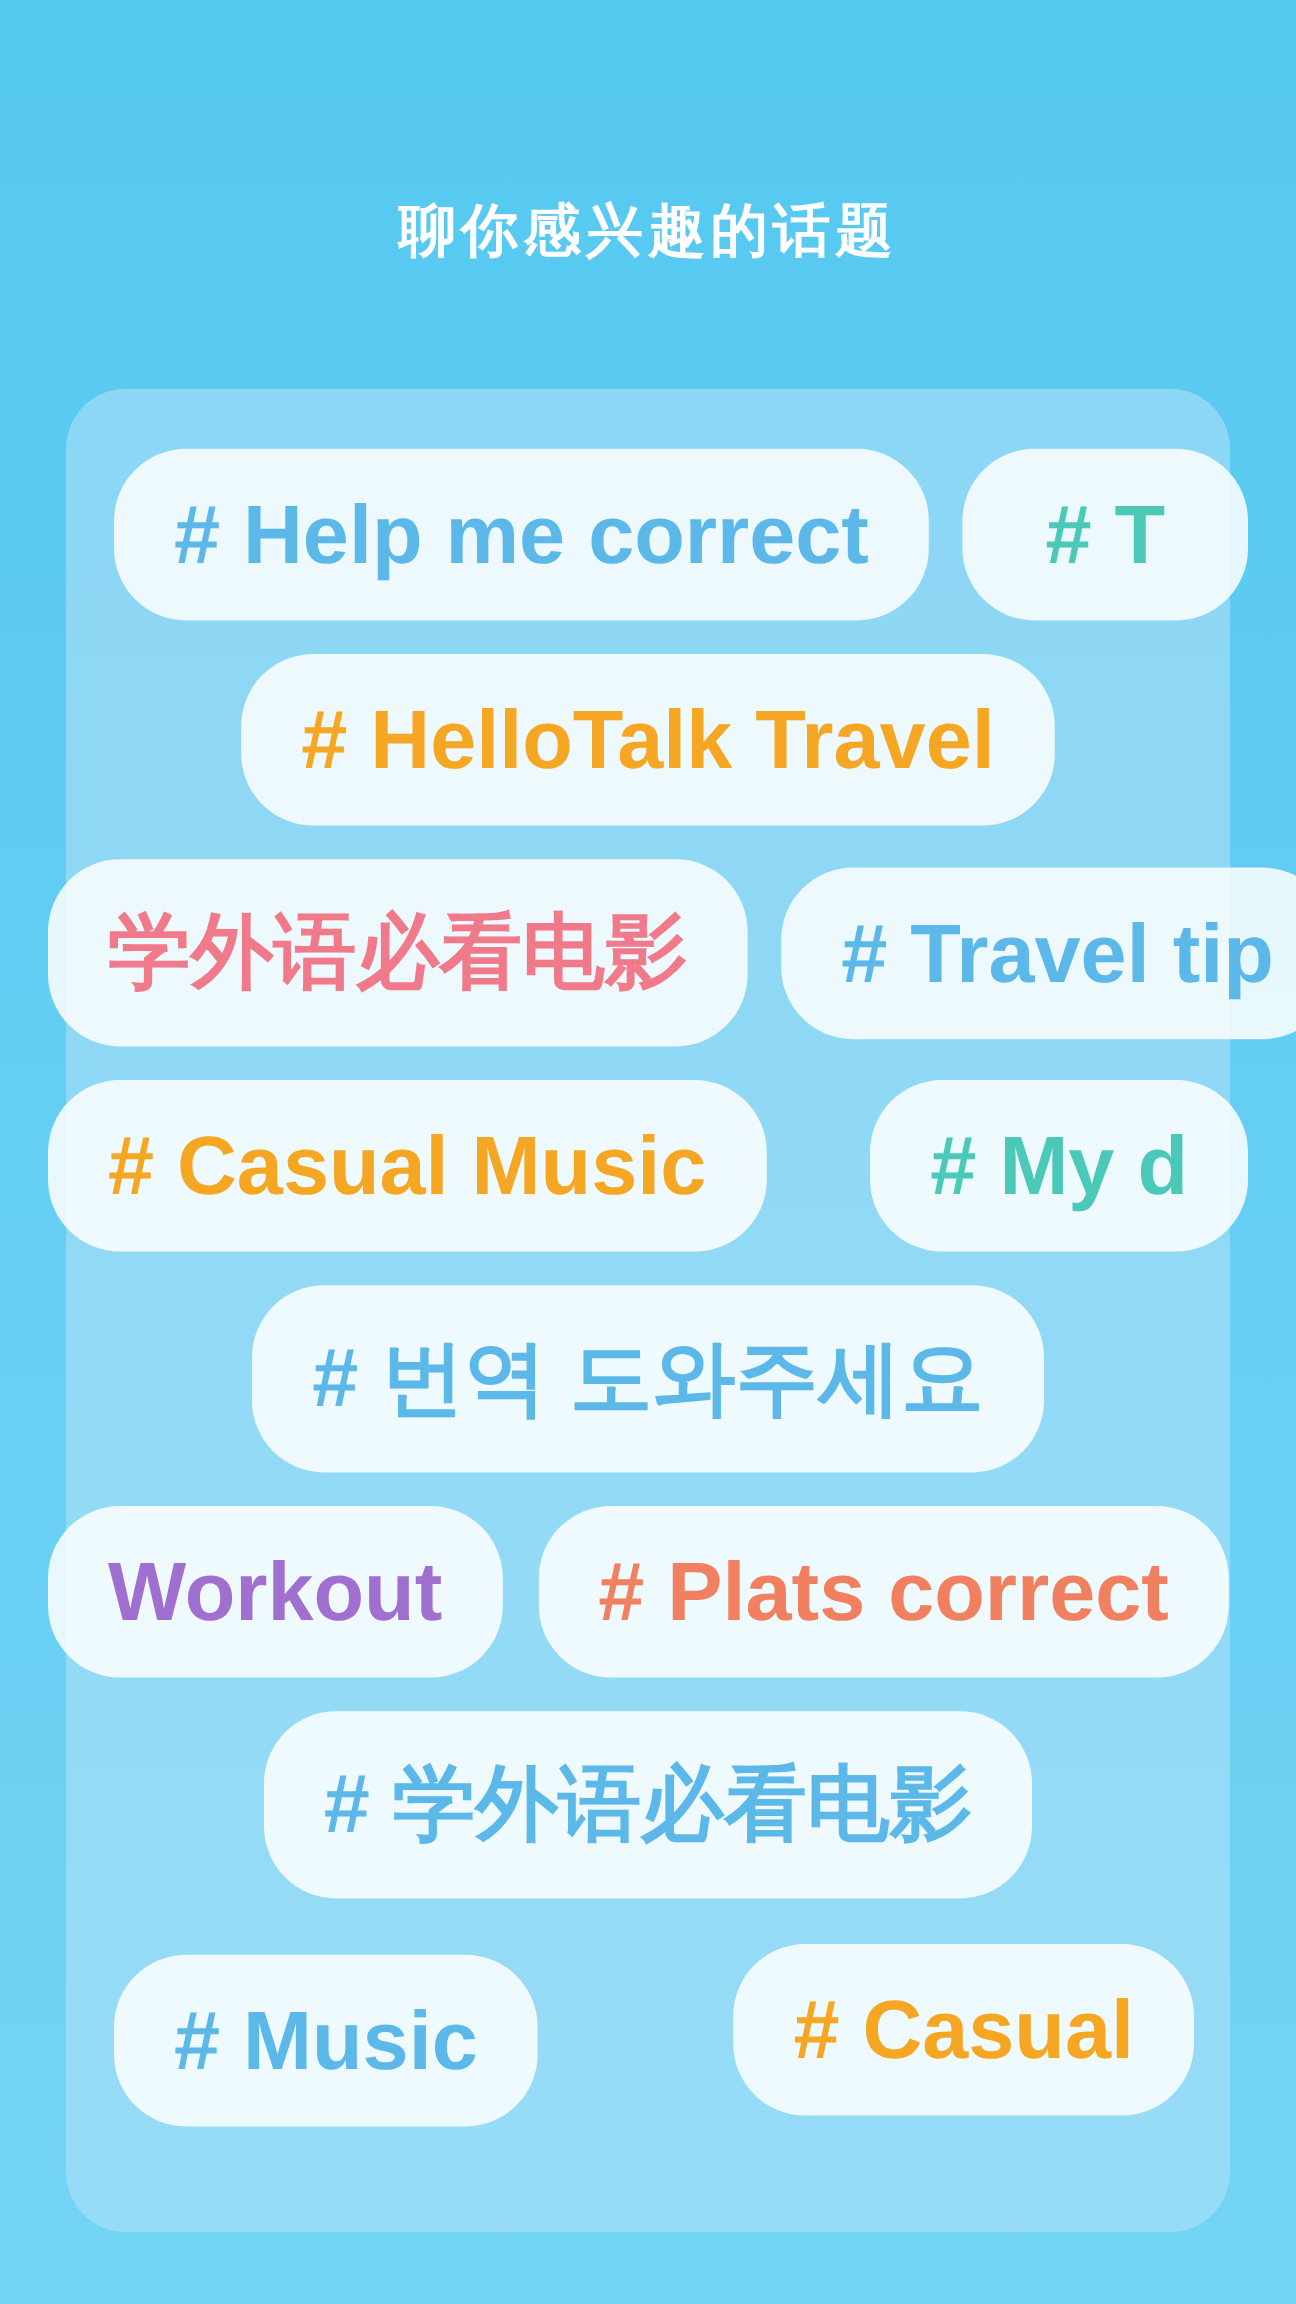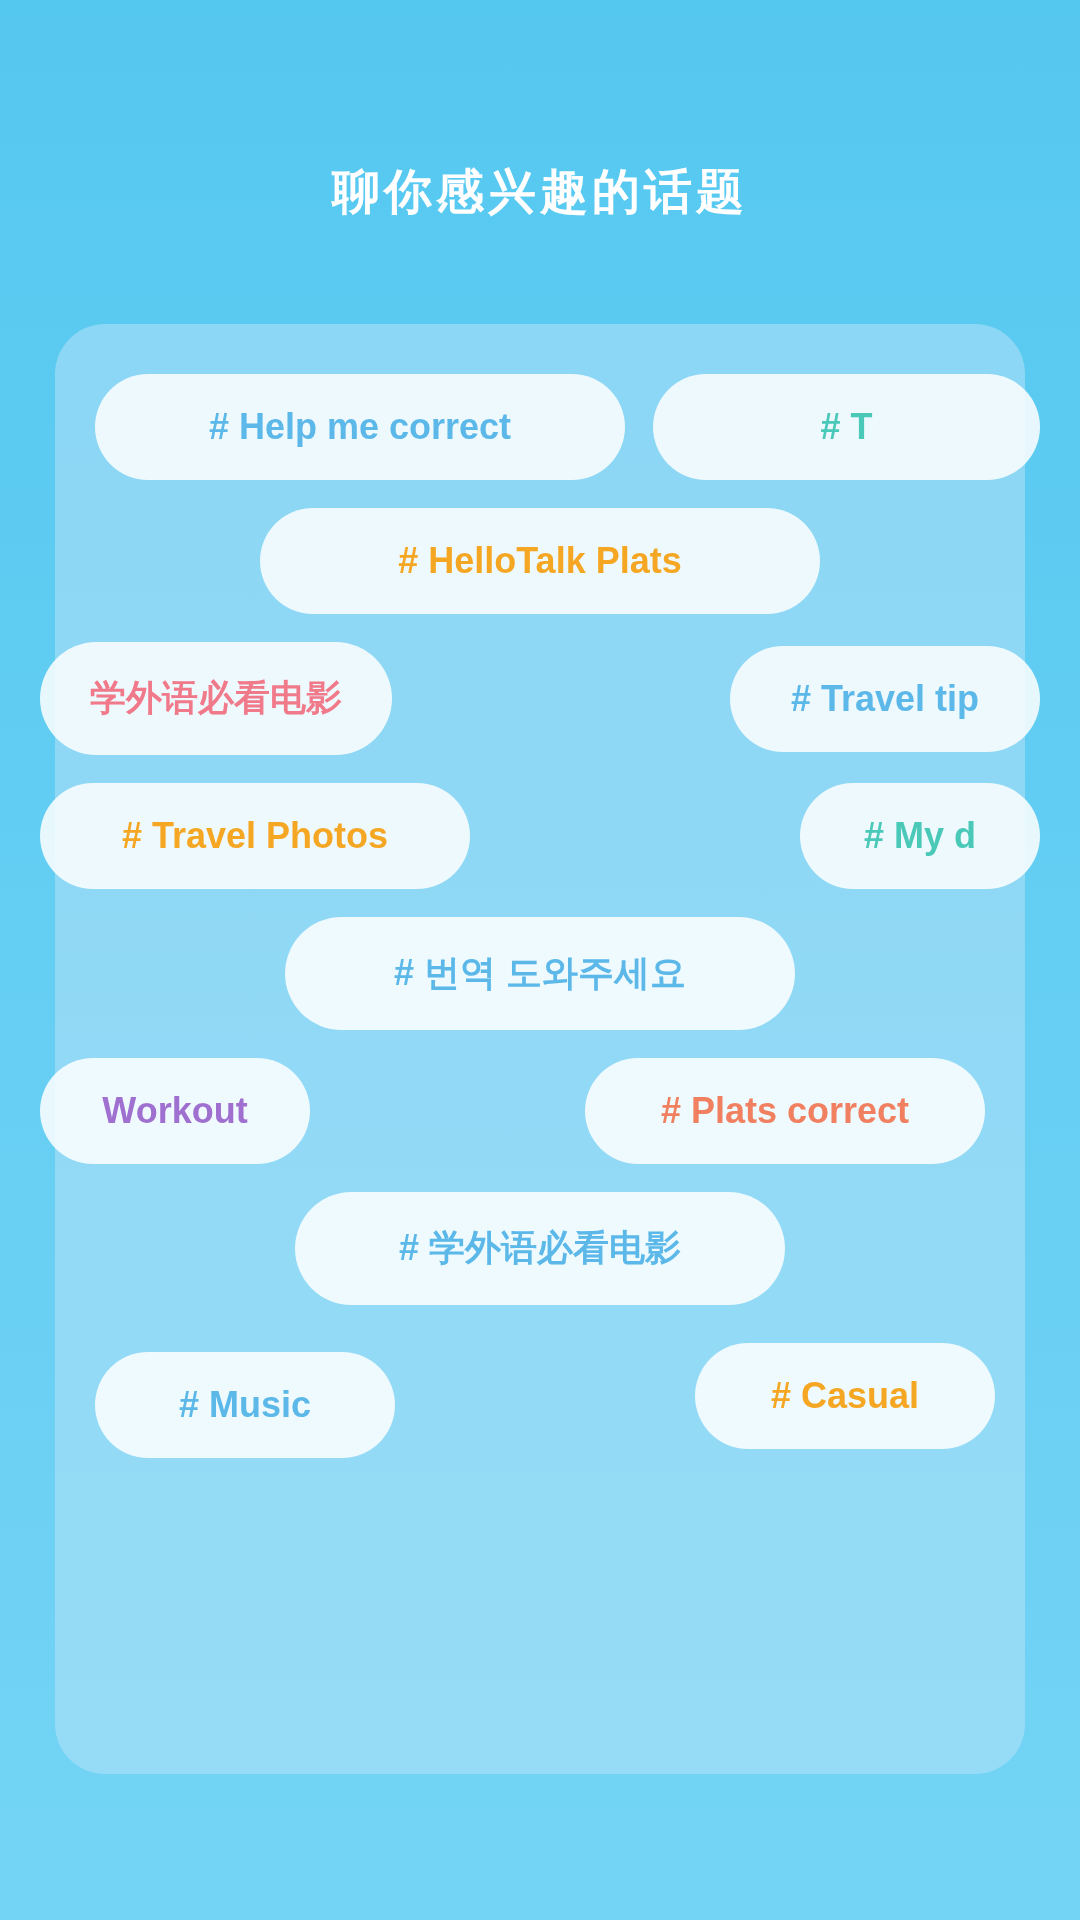--- a/index.html
+++ b/index.html
@@ -46,21 +46,21 @@
       flex-direction: row;
       align-items: center;
       margin-bottom: 28px;
       gap: 28px;
     }
 
     .tag-pill {
       background: rgba(255, 255, 255, 0.85);
       border-radius: 60px;
       padding: 32px 50px;
-      font-size: 36px;
+      font-size: 69px;
       font-weight: 600;
       white-space: nowrap;
       cursor: pointer;
       display: flex;
       align-items: center;
       justify-content: center;
     }
 
     
     .color-blue { color: #5bb8e8; }
@@ -175,36 +175,36 @@
       <div class="tag-pill tag-help-correct color-blue">
         <span># Help me correct</span>
       </div>
       <div class="tag-pill tag-t-partial color-teal" style="border-radius:60px; margin-right:-55px; overflow:hidden; flex:1;">
         <span># T</span>
       </div>
     </div>
 
     <div class="tag-row row-2">
       <div class="tag-pill color-orange" style="min-width:560px;">
-        <span># HelloTalk Plats</span>
+        <span># HelloTalk Travel</span>
       </div>
     </div>
 
     <div class="tag-row row-3">
       <div class="tag-pill tag-sakura color-pink" style="margin-left:-55px; min-width:340px; border-radius:60px;">
         <span>学外语必看电影</span>
       </div>
       <div class="tag-pill tag-travel-partial color-blue" style="margin-right:-55px; min-width:310px; overflow:hidden; border-radius:60px;">
         <span># Travel tip</span>
       </div>
     </div>
 
     <div class="tag-row row-4">
       <div class="tag-pill tag-casual color-orange" style="margin-left:-55px; min-width:430px; border-radius:60px;">
-        <span># Travel Photos</span>
+        <span># Casual Music</span>
       </div>
       <div class="tag-pill tag-myd-partial color-teal" style="margin-right:-55px; min-width:240px; overflow:hidden; border-radius:60px;">
         <span># My d</span>
       </div>
     </div>
 
     <div class="tag-row row-5">
       <div class="tag-pill color-blue" style="min-width:510px;">
         <span># 번역 도와주세요</span>
       </div>

